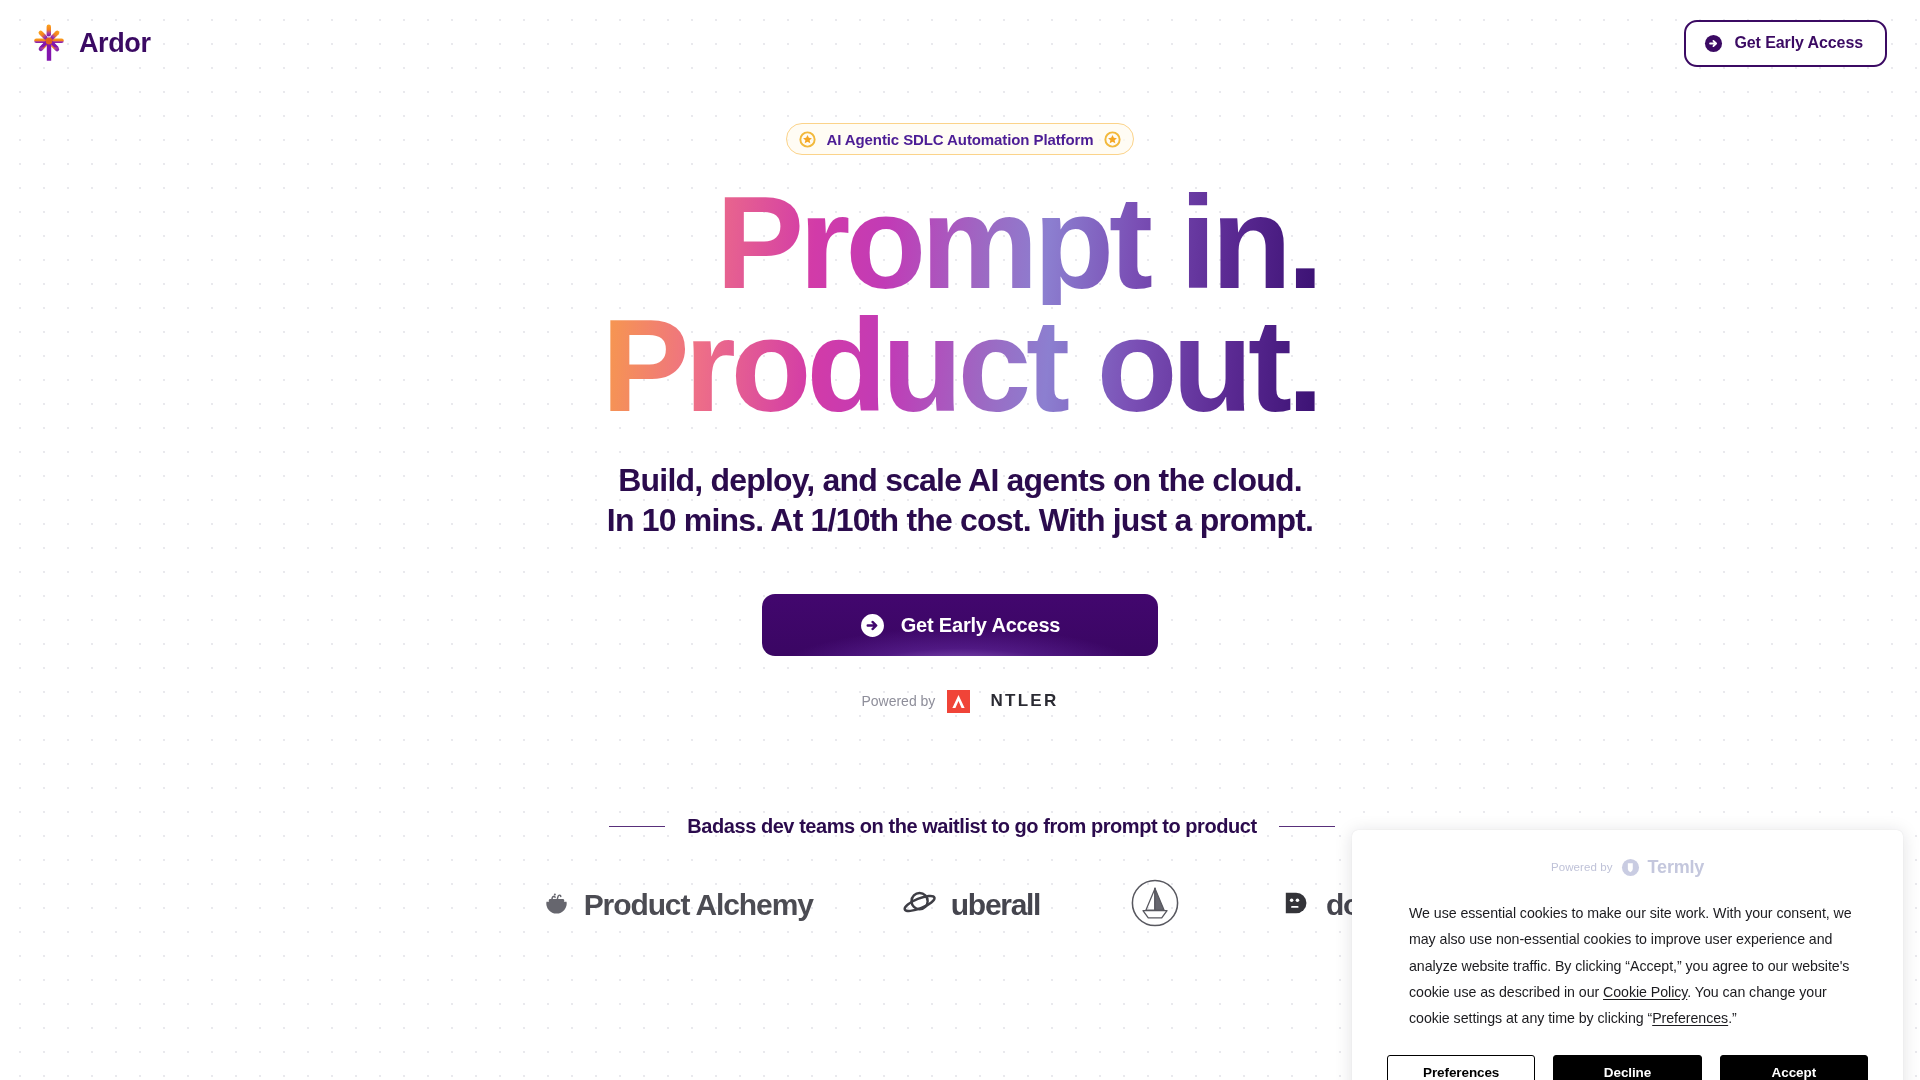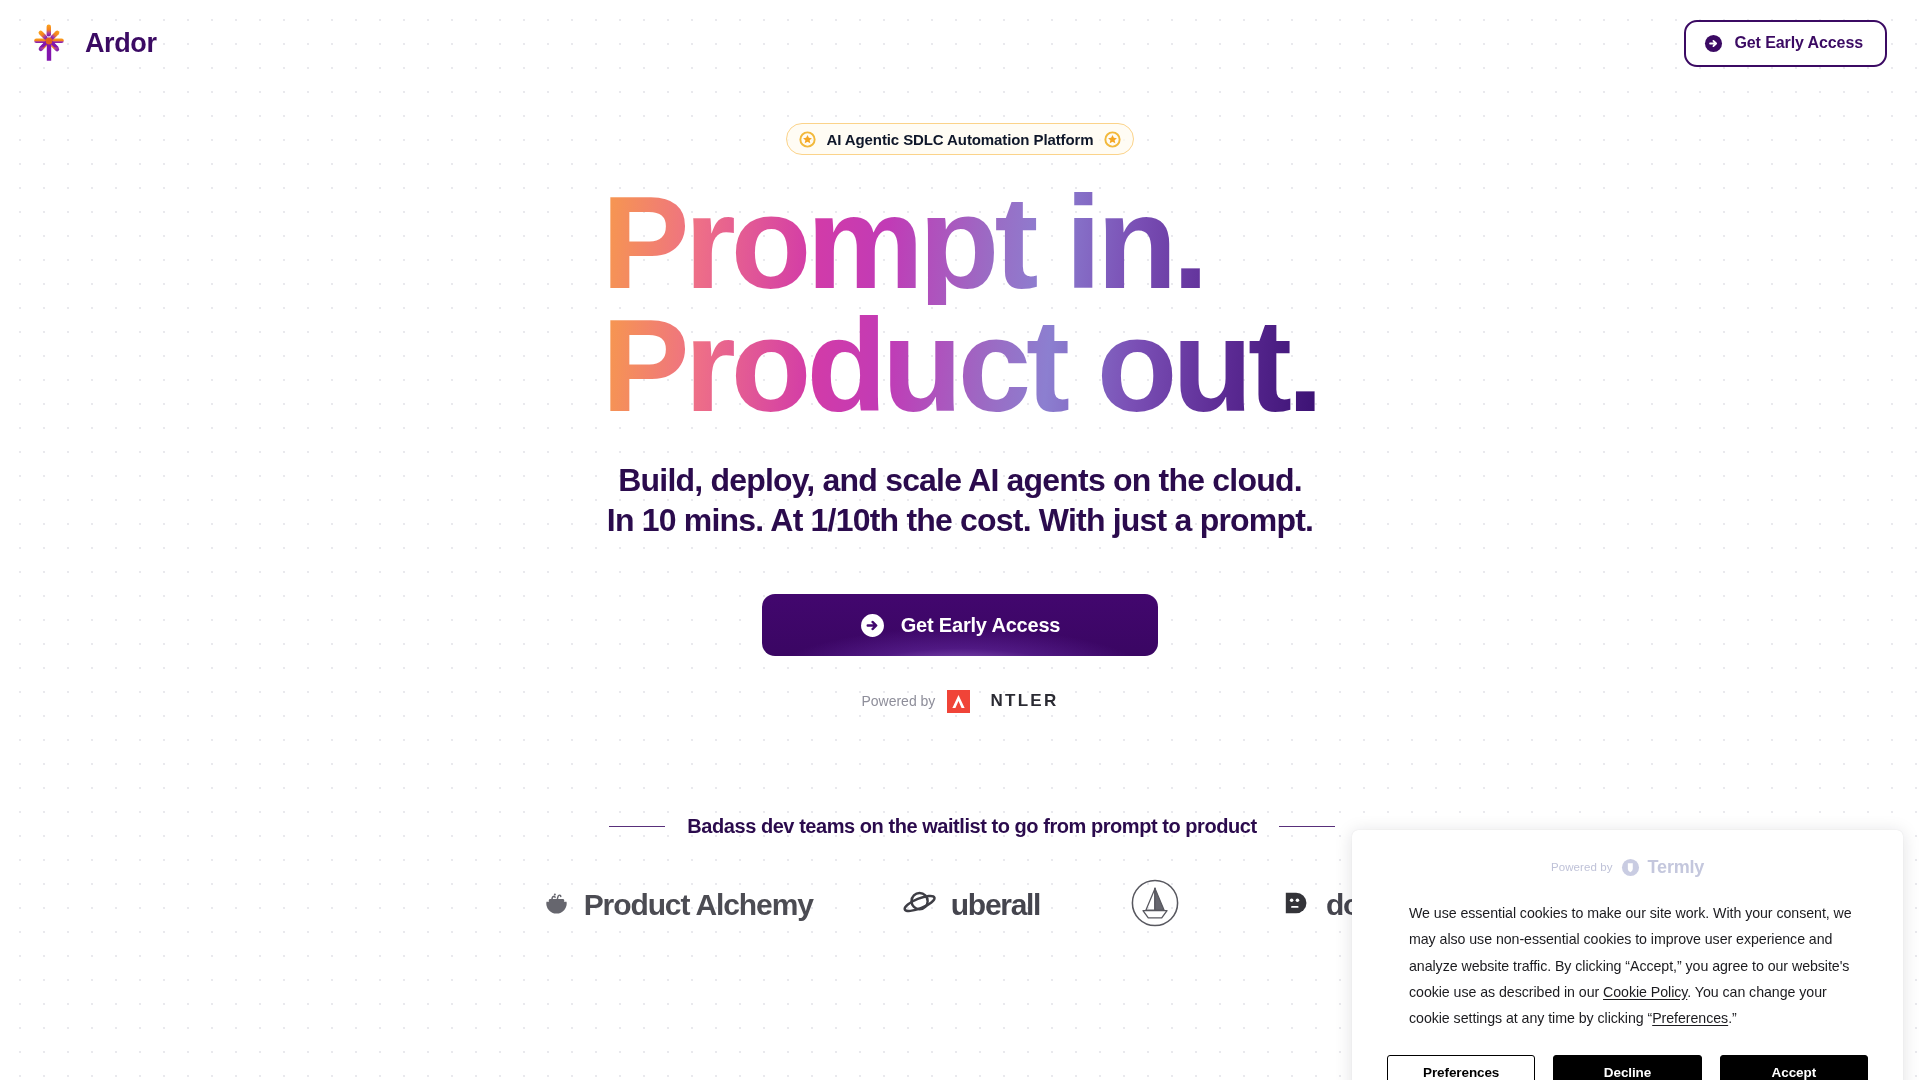--- a/index.html
+++ b/index.html
@@ -30,21 +30,21 @@
     display: flex;
     align-items: center;
     justify-content: space-between;
     padding: 0 33px 0 30px;
     z-index: 20;
   }
 
   .brand {
     display: flex;
     align-items: center;
-    gap: 17px;
+    gap: 11px;
     height: 44px;
   }
   .brand-mark { width: 38px; height: 38px; display: block; }
   .brand-name {
     font-size: 27px;
     font-weight: 700;
     letter-spacing: -0.4px;
     color: #3B0A63;
     line-height: 1;
   }
@@ -80,31 +80,31 @@
 
   .eyebrow-badge {
     display: inline-flex;
     align-items: center;
     gap: 10px;
     height: 32px;
     padding: 0 12px;
     border: 1.5px solid #FBD38A;
     border-radius: 999px;
     background: rgba(255,251,240,0.7);
-    color: #0f172a;
+    color: #4c1d95;
     font-size: 15px;
     font-weight: 700;
     letter-spacing: -0.1px;
     white-space: nowrap;
   }
   .eyebrow-badge .ico { width: 17px; height: 17px; display: block; flex: none; }
 
   .headline {
     margin-top: 27px;
-    text-align: left;
+    text-align: right;
     font-size: 132px;
     line-height: 0.93;
     font-weight: 800;
     letter-spacing: -5px;
     white-space: nowrap;
   }
   .headline .ln { display: block; }
   .headline .grad {
     background-image: linear-gradient(95deg,
       #F79A4B 0%,

